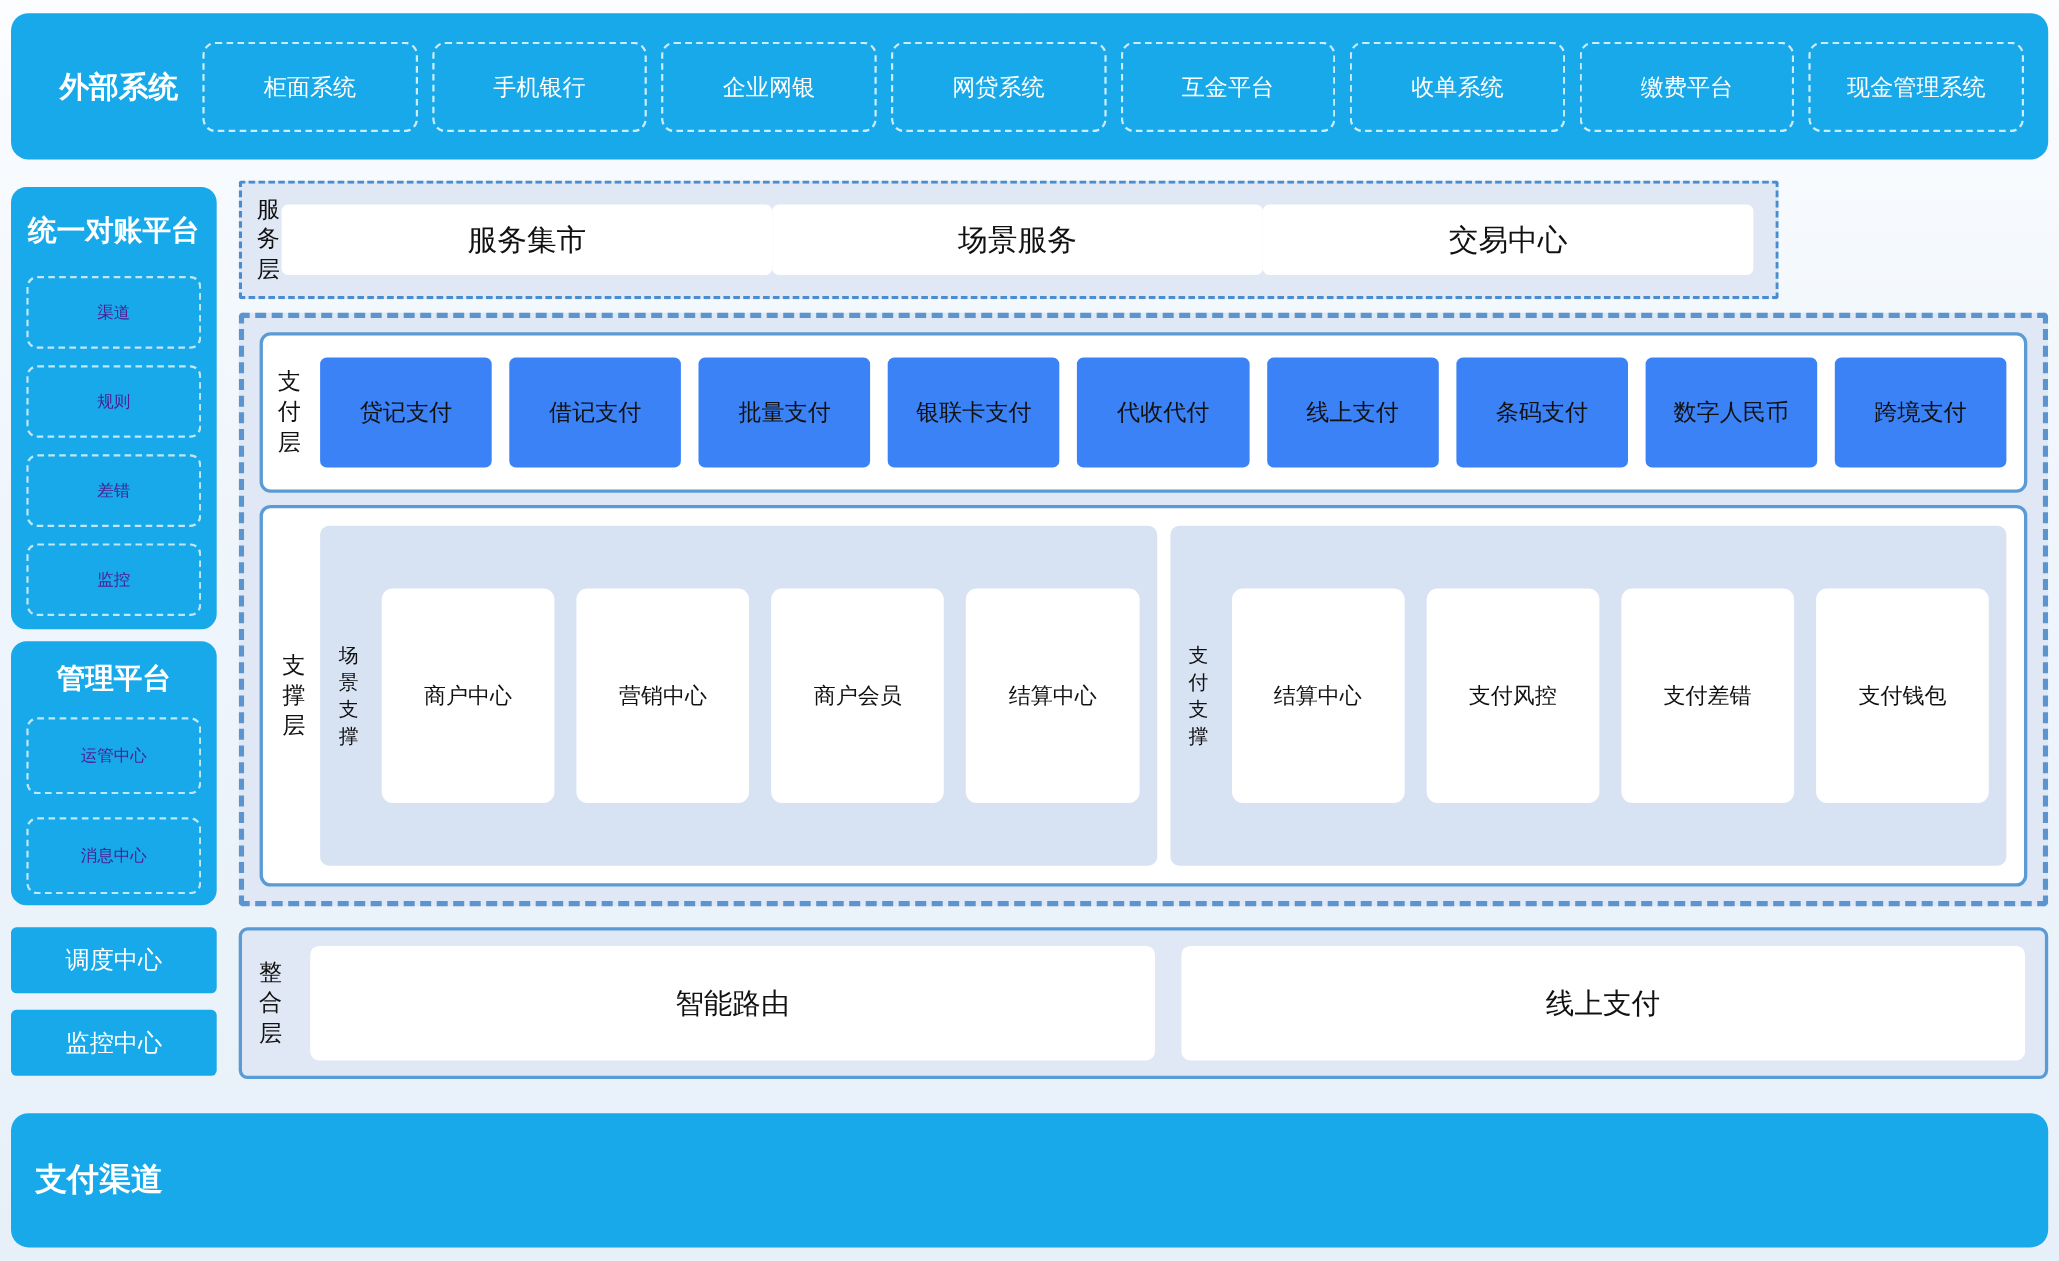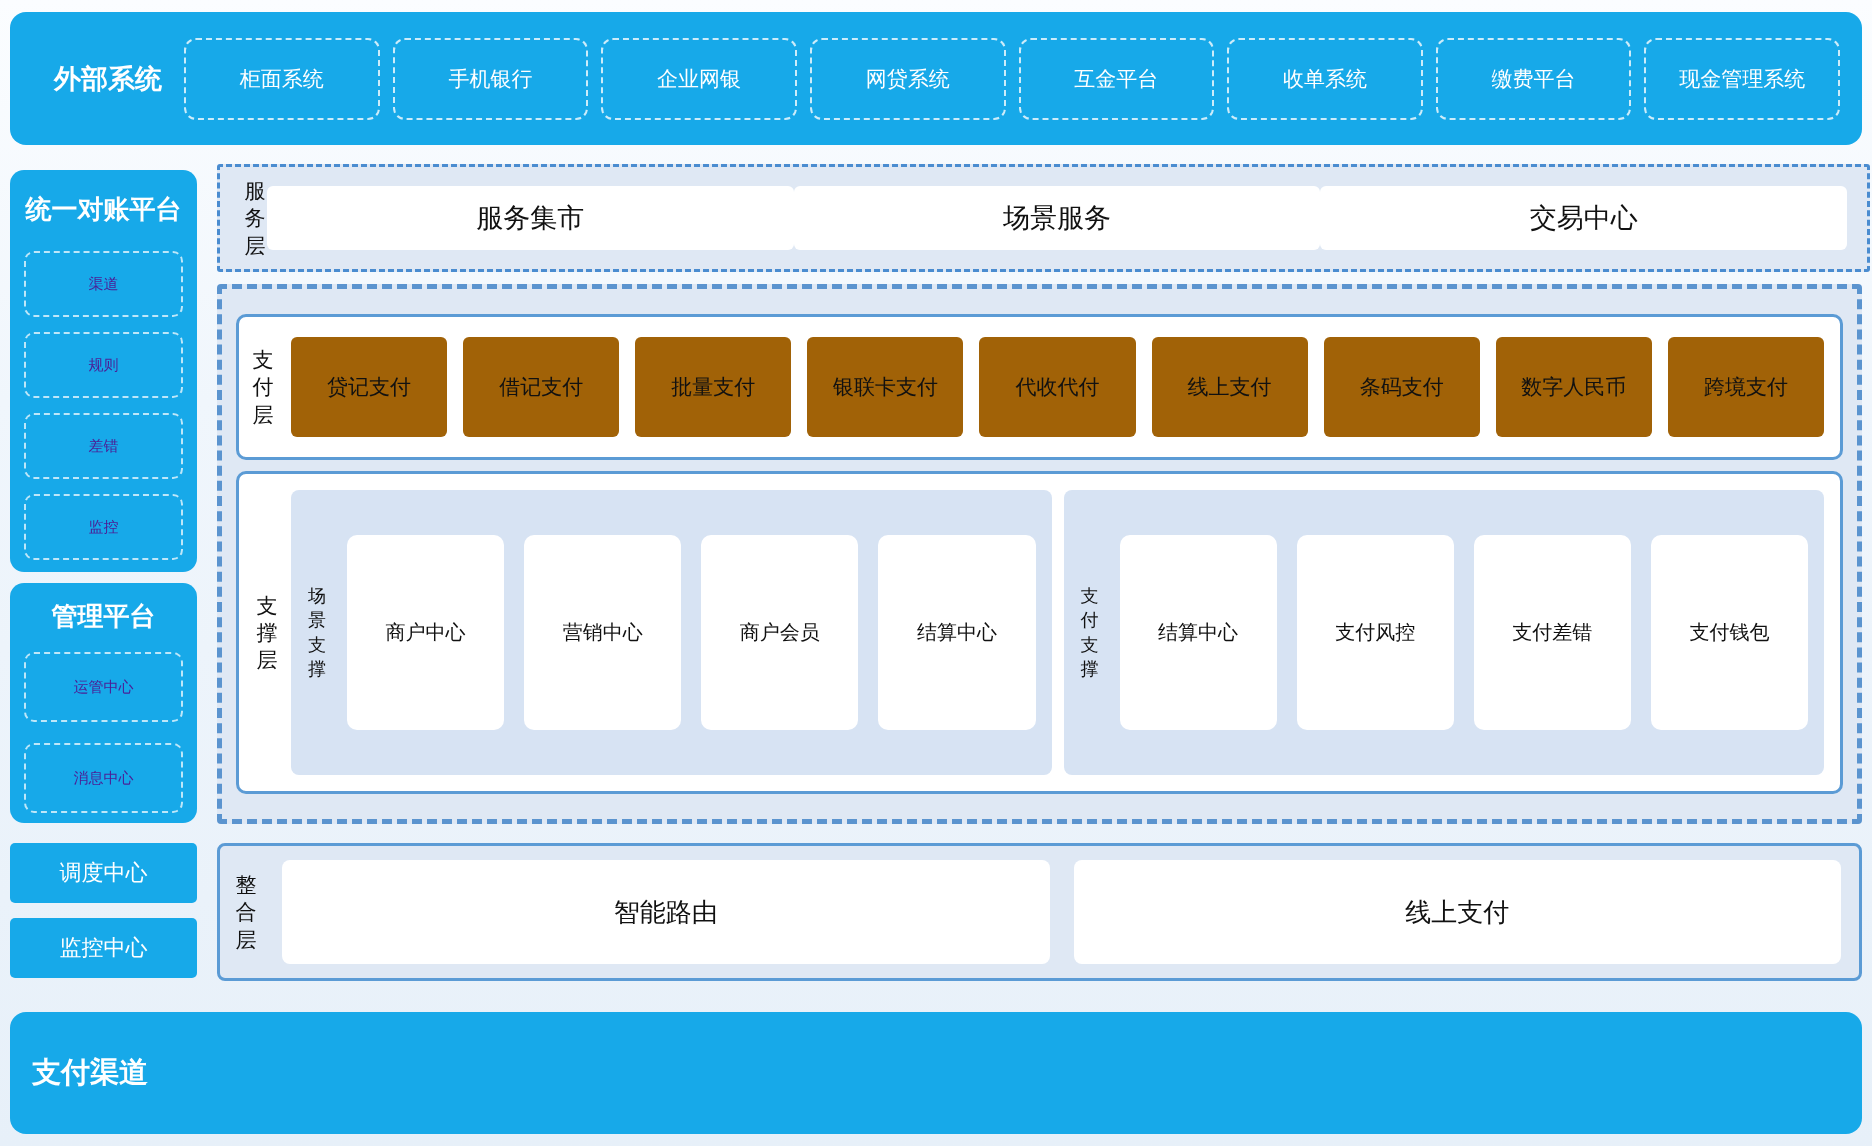--- a/index.html
+++ b/index.html
@@ -40,41 +40,41 @@
   }
   .p2 .side-item{height:66px;margin-bottom:21px;}
   .solo-box{
     position:absolute;left:10px;width:187px;height:60px;background:#17a9e9;border-radius:5px;
     display:flex;align-items:center;justify-content:center;color:#fff;font-size:22px;
   }
   .solo1{top:843px;}.solo2{top:918px;}
   
   .v-label{width:24px;font-size:21px;line-height:1.3;text-align:center;color:#111;flex:0 0 auto;}
   .service-layer{
-    position:absolute;left:217px;top:164px;width:1653px;height:108px;background:#dfe8f4;
+    position:absolute;left:217px;top:164px;width:1400px;height:108px;background:#dfe8f4;
     border:3px dashed #4a8cd0;border-radius:3px;box-sizing:border-box;
-    display:flex;align-items:center;padding:0 20px 0 23px;
+    display:flex;align-items:center;padding:0 20px 0 12px;
   }
   .white-box{
     background:#fff;border-radius:6px;display:flex;align-items:center;justify-content:center;
     font-size:27px;color:#111;
   }
   .service-layer .white-box{flex:1;height:64px;}
   .middle-dashed{
     position:absolute;left:217px;top:284px;width:1645px;height:540px;background:#dfe8f4;
     border:5px dashed #5b94cf;border-radius:4px;box-sizing:border-box;
-    padding:25px 14px;display:flex;flex-direction:column;gap:11px;
+    padding:13px 14px;display:flex;flex-direction:column;gap:11px;
   }
   .solid-panel{
     background:#fff;border:3px solid #5b9bd5;border-radius:10px;box-sizing:border-box;
     display:flex;align-items:center;
   }
   .payment-panel{height:146px;padding:0 16px 0 12px;gap:16px;}
   .pay-item{
-    flex:1;height:100px;background:#a16207;border-radius:6px;
+    flex:1;height:100px;background:#3b82f6;border-radius:6px;
     display:flex;align-items:center;justify-content:center;font-size:21px;white-space:nowrap;
   }
   .support-panel{flex:1;padding:16px;gap:12px;}
   .group{
     background:#d7e3f3;border-radius:8px;display:flex;align-items:center;
     padding:12px 16px;gap:20px;flex:1;align-self:stretch;box-sizing:border-box;
   }
   .g-label{width:20px;font-size:18px;line-height:1.35;text-align:center;flex:0 0 auto;}
   .g-item{
     flex:1;height:195px;background:#fff;border-radius:10px;

